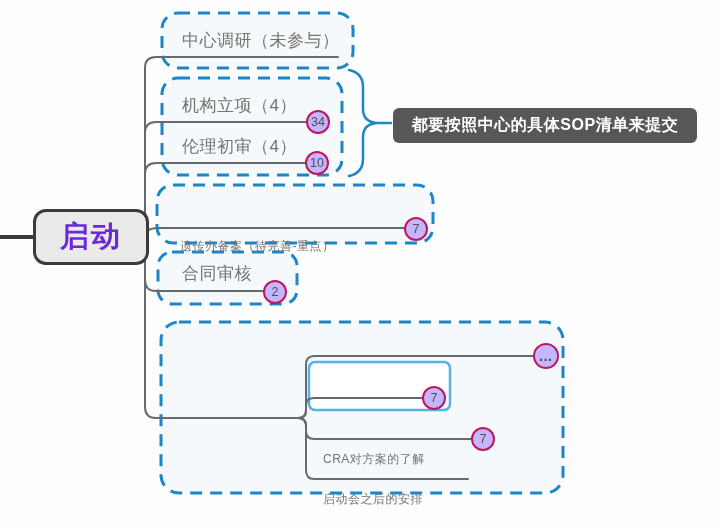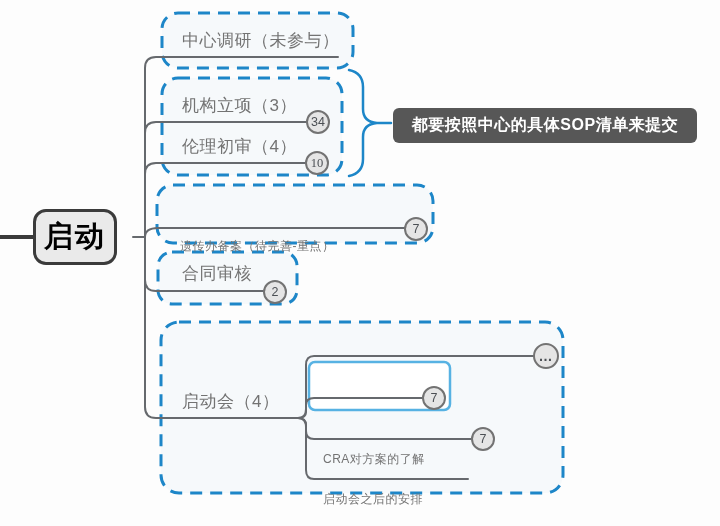--- a/index.html
+++ b/index.html
@@ -7,41 +7,41 @@
     position:relative;width:720px;height:526px;background:#fdfdfd;
     font-family:"Liberation Sans","DejaVu Sans",sans-serif;overflow:hidden;
   }
   svg.wires{position:absolute;left:0;top:0;width:720px;height:526px;}
   .topic{
     position:absolute;color:#737373;font-size:17px;line-height:20px;
     white-space:nowrap;letter-spacing:0.5px;
   }
   .topic.small{font-size:12px;line-height:19px;margin-top:34px;}
   .root{
-    position:absolute;left:33px;top:209px;width:84px;height:56px;
+    position:absolute;left:33px;top:209px;width:116px;height:56px;
     background:#eaeaea;border:3px solid #3b3b3b;border-radius:13px;
     display:flex;align-items:center;justify-content:center;
-    font-size:29px;font-weight:bold;color:#000000;box-sizing:border-box;
+    font-size:29px;font-weight:bold;color:#6d28d9;box-sizing:border-box;
     letter-spacing:2px;
   }
   .callout{
     position:absolute;left:393px;top:108px;width:304px;height:35px;
     background:#575757;border-radius:6px;color:#ffffff;font-weight:bold;
     font-size:16px;display:flex;align-items:center;justify-content:center;
     white-space:nowrap;letter-spacing:0.5px;
   }
   .badge{
     position:absolute;width:24px;height:24px;box-sizing:border-box;
-    border:2px solid #737373;border-radius:50%;background:#e5e5e5;
+    border:2px solid #be185d;border-radius:50%;background:#c4b5fd;
     color:#4b4f54;font-size:12.5px;display:flex;align-items:center;
     justify-content:center;line-height:1;
   }
   .badge.dots{width:26px;height:26px;font-size:14px;font-weight:bold;letter-spacing:1px;}
   .b34{left:306px;top:110px;}
-  .b10{left:305px;top:151px;font-family:Liberation Serif, serif;}
+  .b10{left:305px;top:151px;}
   .b7a{left:404px;top:217px;}
   .b2{left:263px;top:280px;}
   .bdots{left:533px;top:343px;}
   .b7b{left:422px;top:386px;}
   .b7c{left:471px;top:427px;}
   .t1{left:182px;top:31px;}
   .t2{left:182px;top:96px;}
   .t3{left:182px;top:137px;}
   .t4{left:180px;top:203px;}
   .t5{left:182px;top:264px;}
@@ -85,25 +85,24 @@
     </g>
 
     <path d="M349,70 Q363,73 363,87 V109 Q363,122 377,123 Q363,124 363,137 V159 Q363,173 349,176 M377,123 H391" fill="none" stroke="#1d86c8" stroke-width="2.5" stroke-linecap="round"></path>
   </svg>
 
   <div class="root">
     <span>启动</span>
   </div>
 
   <div class="topic t1">中心调研（未参与）</div>
-  <div class="topic t2">机构立项（3）</div>
+  <div class="topic t2">机构立项（4）</div>
   <div class="topic t3">伦理初审（4）</div>
   <div class="topic t4 small">遗传办备案（待完善-重点）</div>
   <div class="topic t5">合同审核</div>
-  <div class="topic t6">启动会（4）</div>
   <div class="topic t9 small">CRA对方案的了解</div>
   <div class="topic t10 small">启动会之后的安排</div>
 
   <div class="badge b34">34</div>
   <div class="badge b10">10</div>
   <div class="badge b7a">7</div>
   <div class="badge b2">2</div>
   <div class="badge dots bdots">…</div>
   <div class="badge b7b">7</div>
   <div class="badge b7c">7</div>

